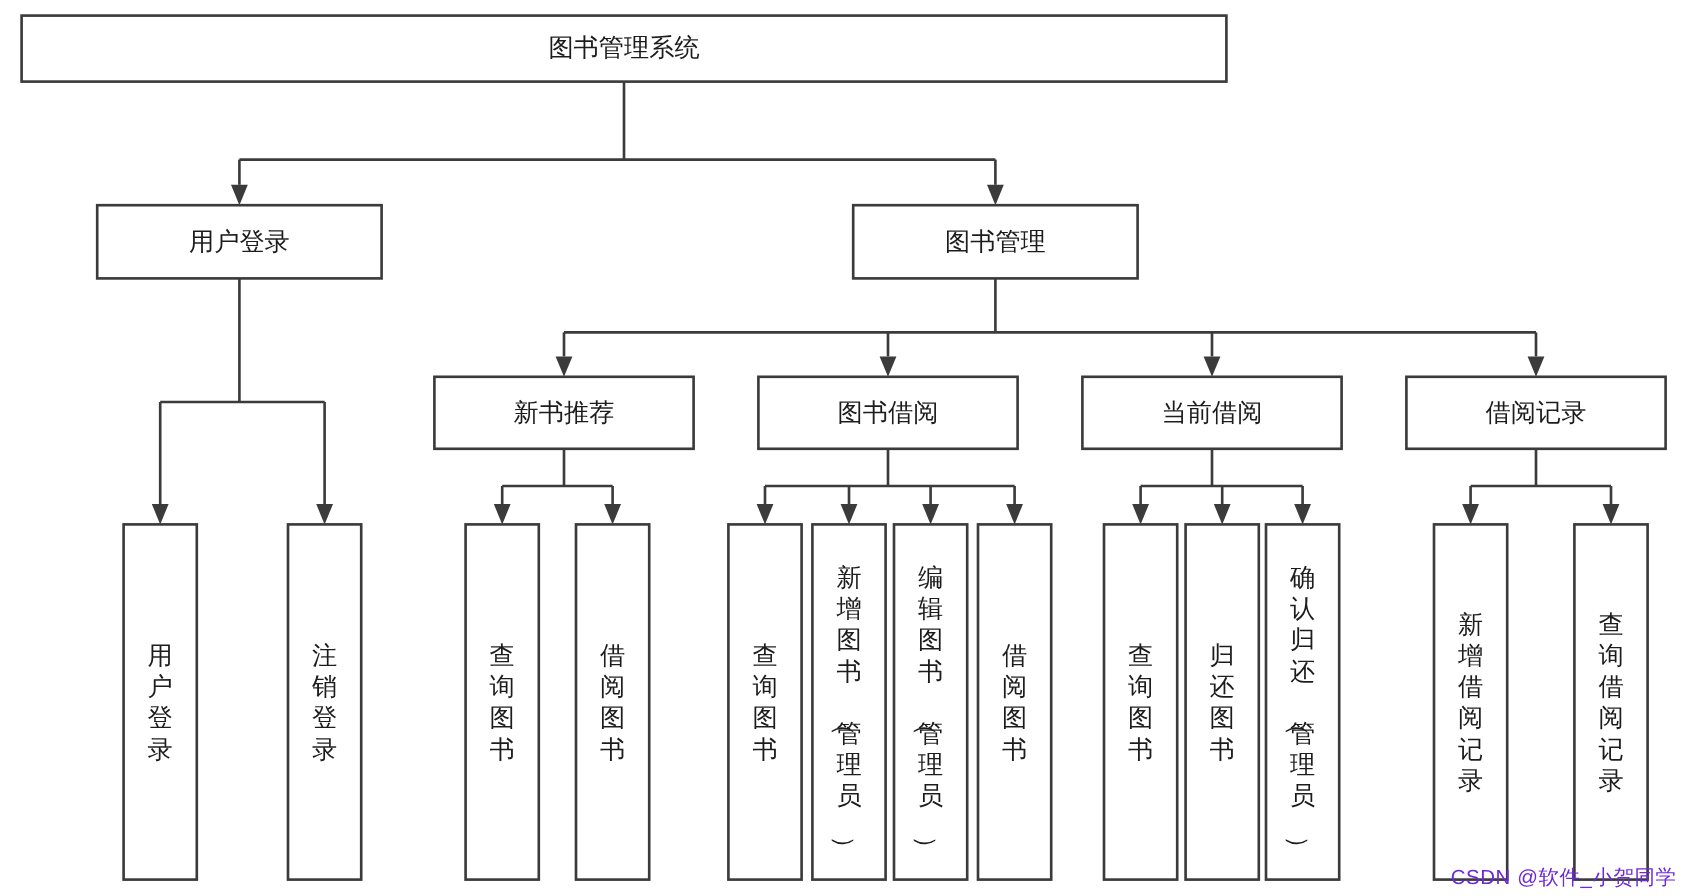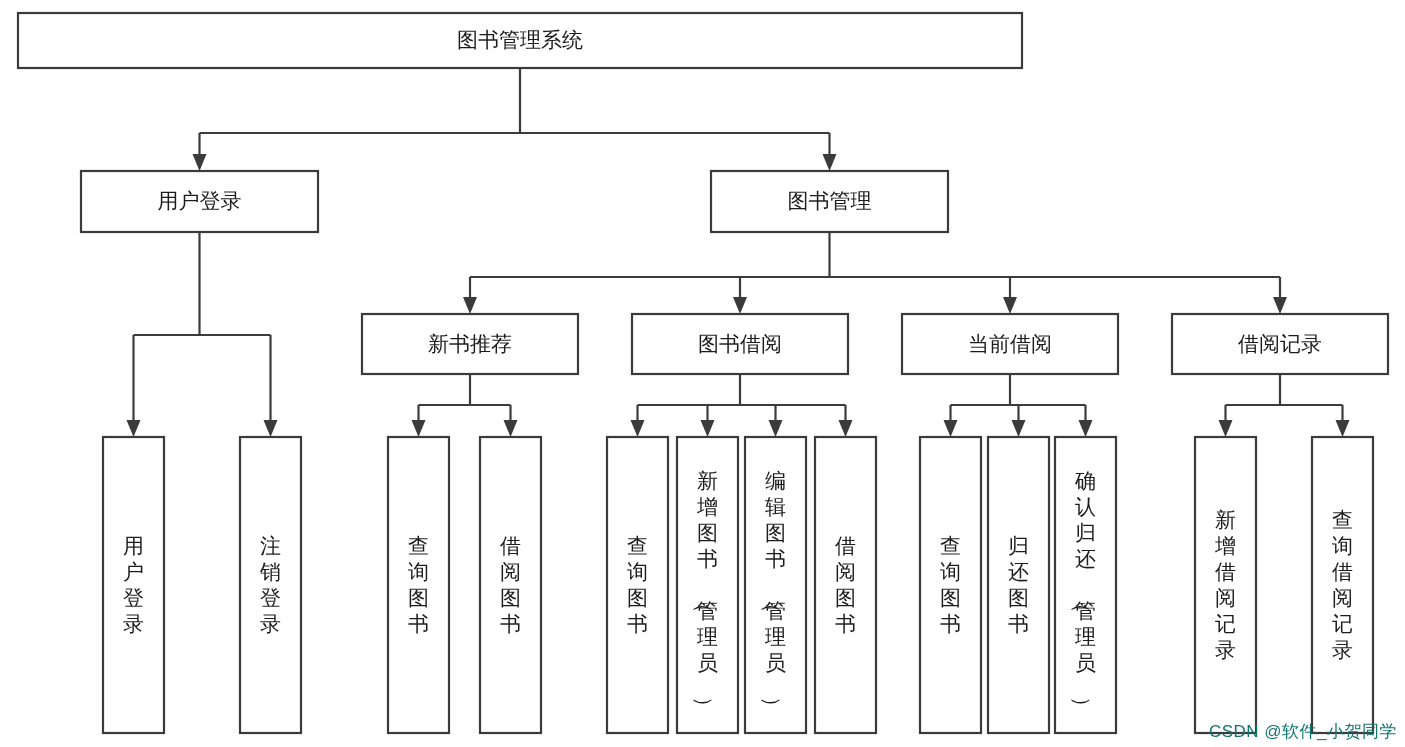--- a/index.html
+++ b/index.html
@@ -56,21 +56,21 @@
     font-size: 21px;
     fill: #1c1c1c;
     text-anchor: middle;
   }
   .watermark-text {
     position: absolute;
     right: 8px;
     bottom: 4px;
     font-family: "Liberation Sans", "DejaVu Sans", sans-serif;
     font-size: 17px;
-    color: #0f766e;
+    color: #6d28d9;
     letter-spacing: 0.5px;
     white-space: nowrap;
     user-select: none;
   }
 </style>
 </head>
 <body>
 
 <div id="diagram-root">
   <svg class="diagram-canvas" viewBox="0 0 1405 747">

